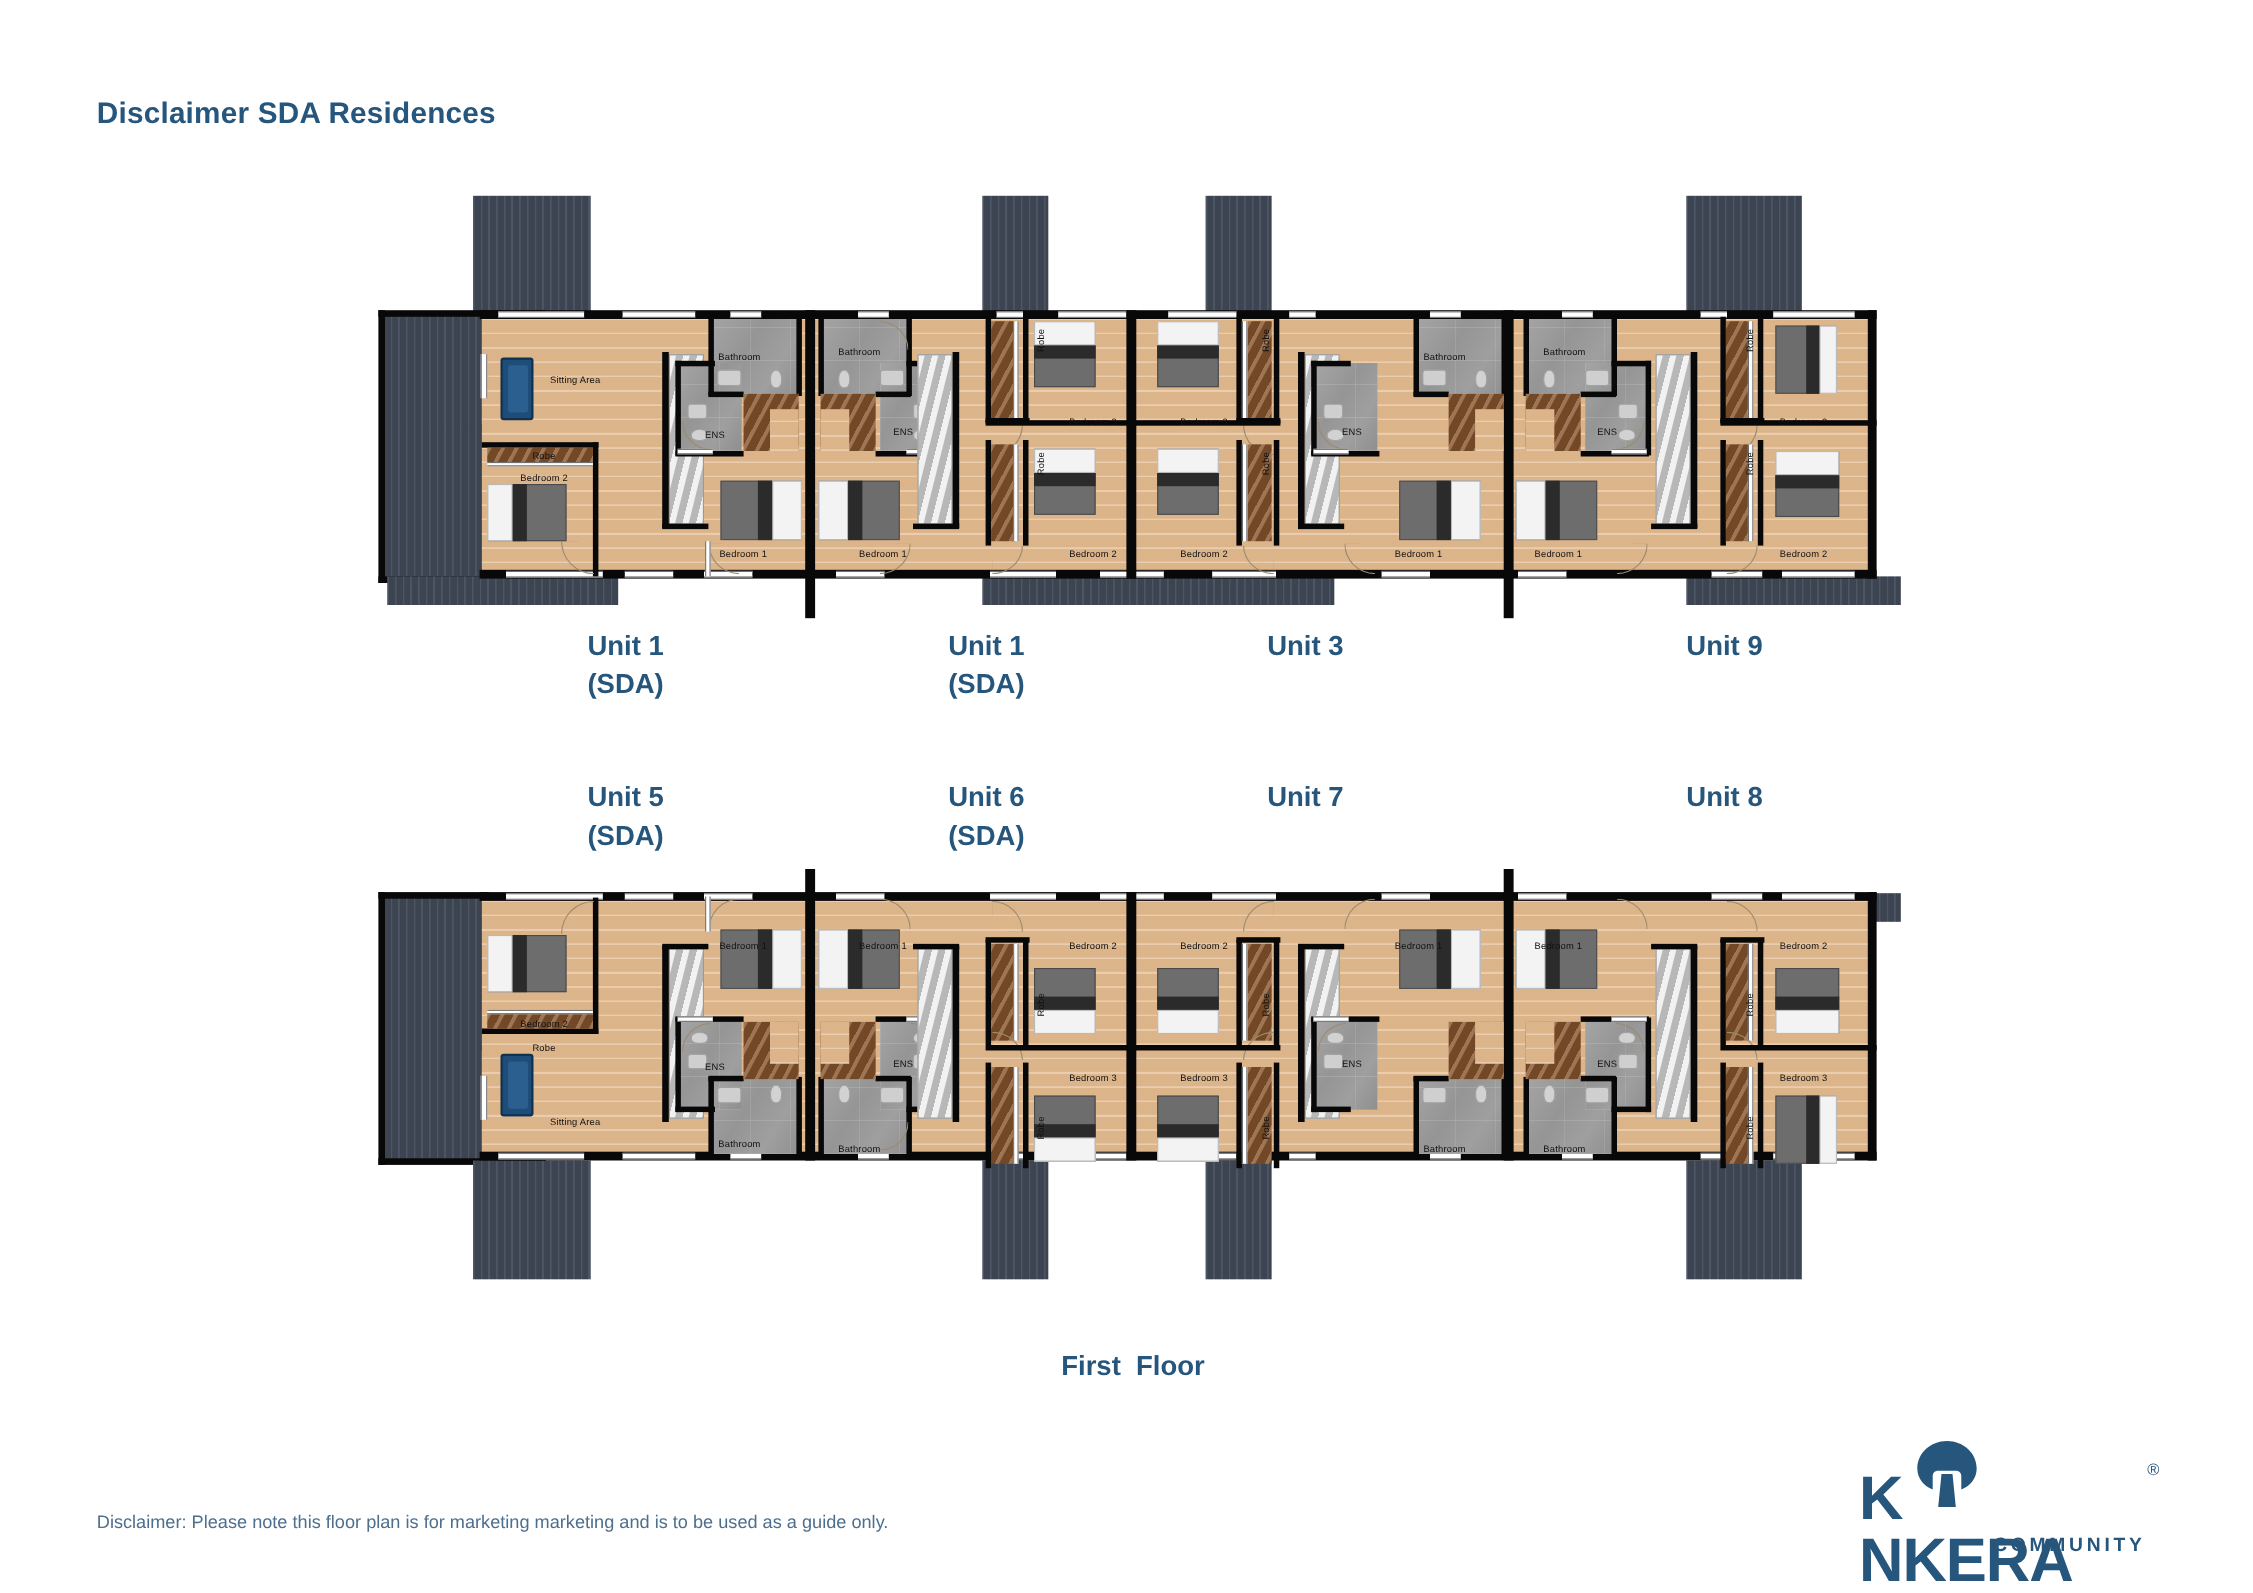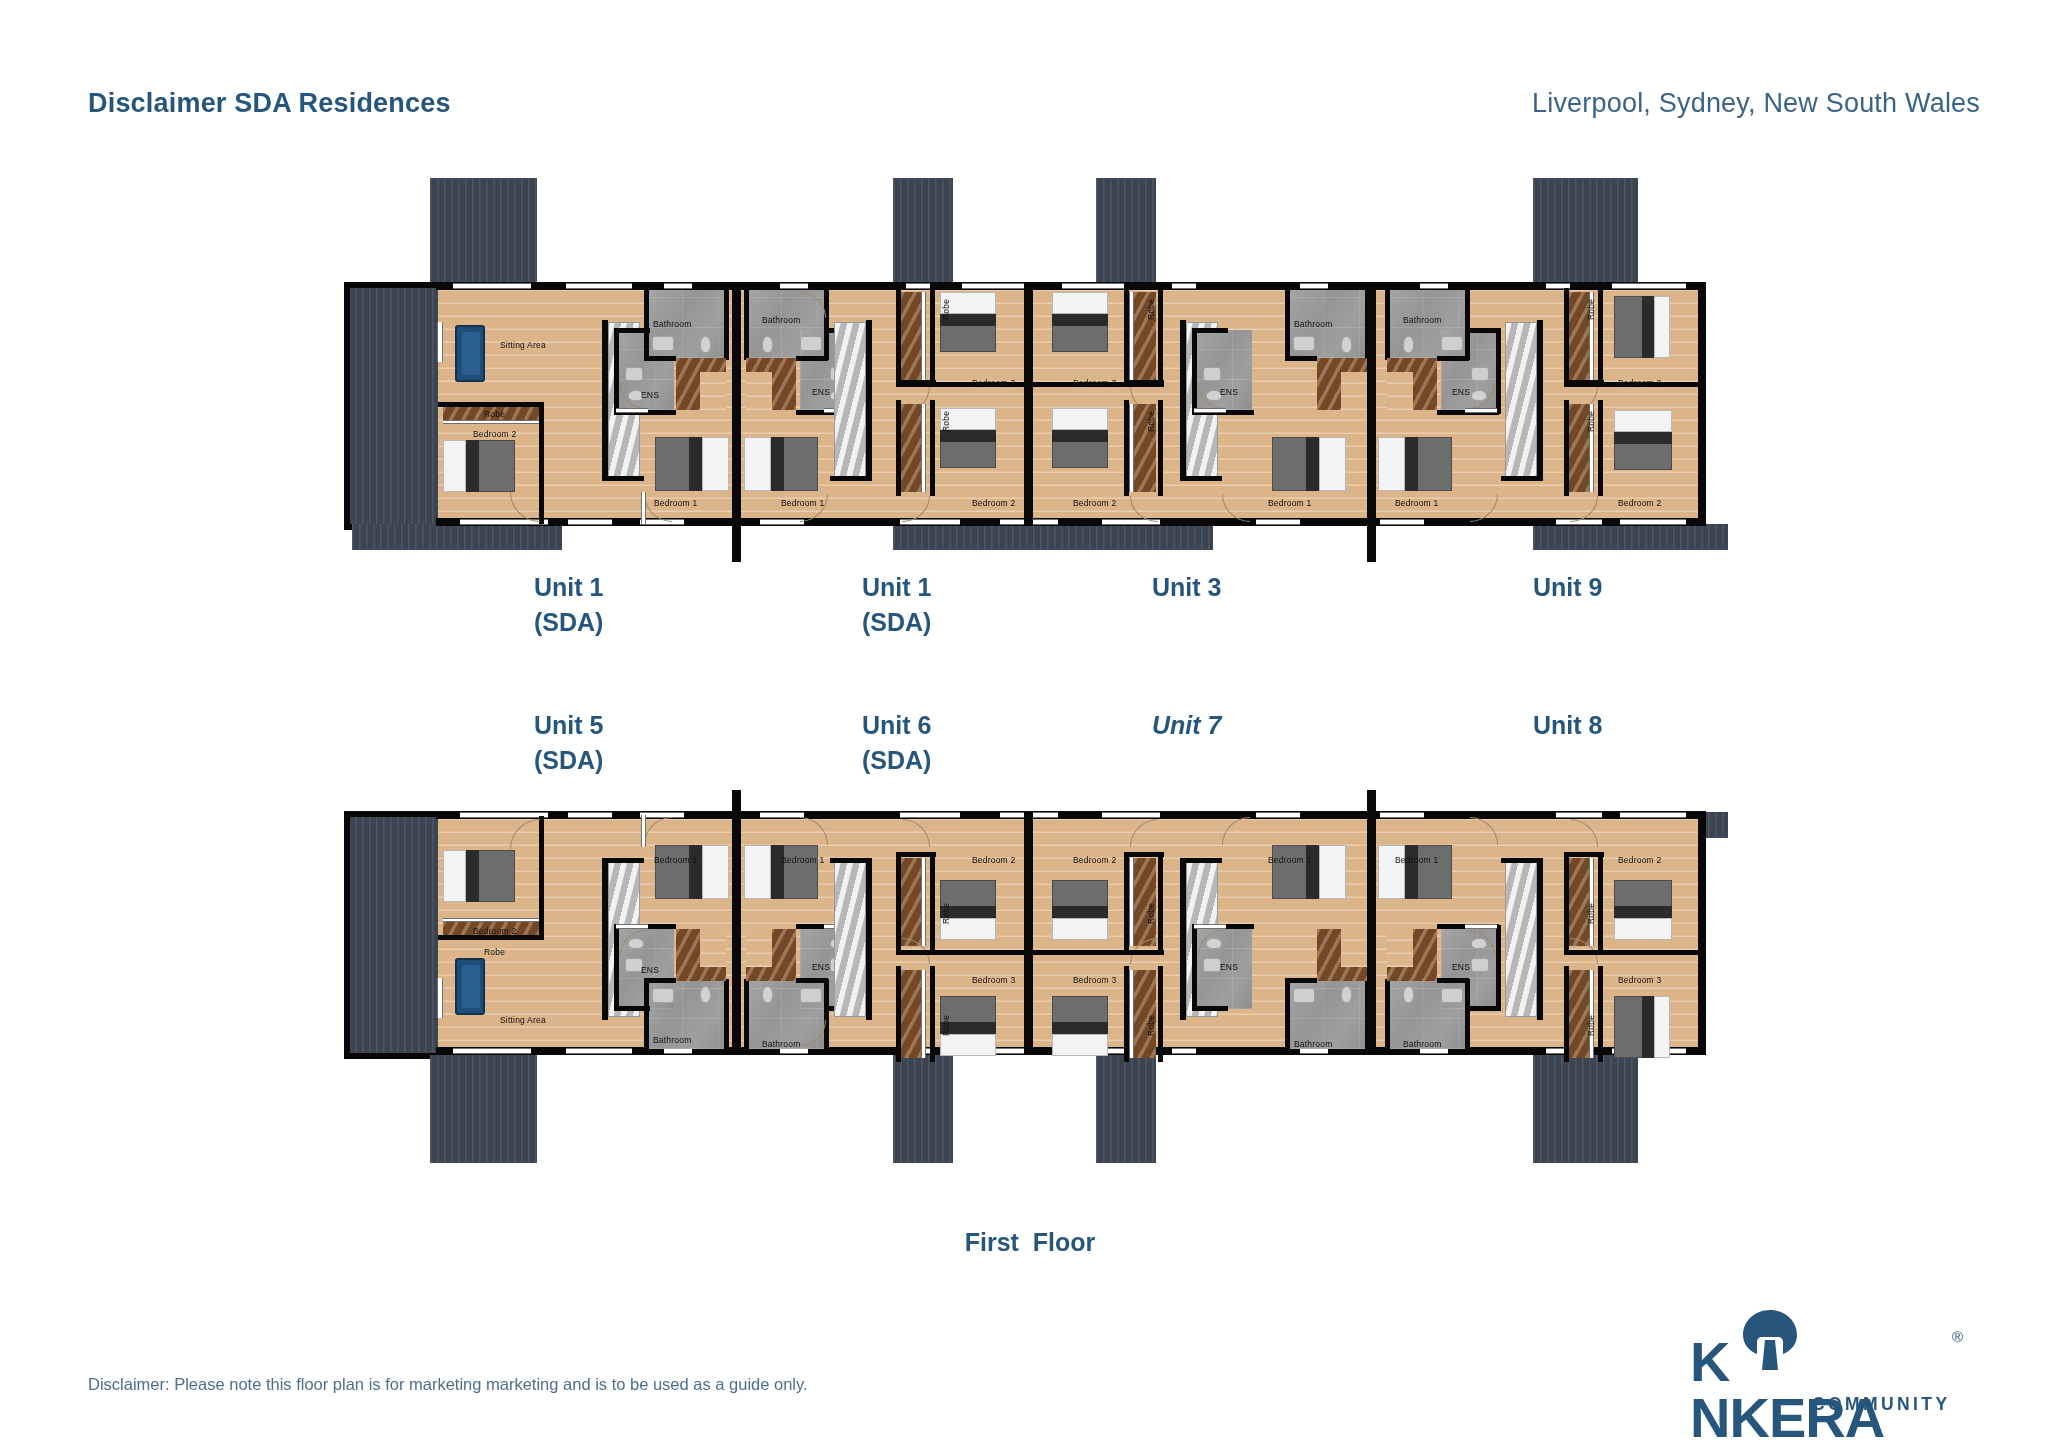--- a/index.html
+++ b/index.html
@@ -115,21 +115,20 @@
   #logo-reg{
     position:absolute;left:262px;top:8px;font-size:15px;color:#27567d;
   }
   #logo-mark{position:absolute;left:48px;top:-12px;width:64px;height:66px;}
 </style>
 </head>
 <body>
 
 <div id="header">
   <div id="doc-title">Disclaimer SDA Residences</div>
-  <div id="doc-location">Liverpool, Sydney, New South Wales</div>
 </div>
 
 <div class="plan" id="plan-top" style="left:0;top:0;width:2048px;height:560px;">
 
   <div class="pl slate" style="left:430px;top:178px;width:107px;height:108px;"></div>
   <div class="pl slate" style="left:893px;top:178px;width:60px;height:108px;"></div>
   <div class="pl slate" style="left:1096px;top:178px;width:60px;height:108px;"></div>
   <div class="pl slate" style="left:1533px;top:178px;width:105px;height:108px;"></div>
 
   <div class="pl slate" style="left:348px;top:286px;width:96px;height:240px;"></div>
@@ -649,21 +648,21 @@
     <div class="unit-label" style="left: 862px; top: 570px;">Unit 1
 (SDA)</div>
     <div class="unit-label" style="left: 1152px; top: 570px;">Unit 3</div>
     <div class="unit-label" style="left: 1533px; top: 570px;">Unit 9</div>
   </div>
 <div id="units-bottom">
     <div class="unit-label" style="left: 534px; top: 708px;">Unit 5
 (SDA)</div>
     <div class="unit-label" style="left: 862px; top: 708px;">Unit 6
 (SDA)</div>
-    <div class="unit-label" style="left: 1152px; top: 708px; font-style: italic;">Unit 7</div>
+    <div class="unit-label" style="left: 1152px; top: 708px;">Unit 7</div>
     <div class="unit-label" style="left: 1533px; top: 708px;">Unit 8</div>
   </div>
 
 <div id="floor-caption">First  Floor</div>
 
 <div id="disclaimer">Disclaimer: Please note this floor plan is for marketing marketing and is to be used as a guide only.</div>
 
 <div id="logo">
   <svg id="logo-mark" viewBox="0 0 64 66">
     <path d="M32 2 C17 2 5 13 5 27 C5 36 11 43 19 46 L19 34 C19 31 21 29 24 29 L40 29 C43 29 45 31 45 34 L45 46 C53 43 59 36 59 27 C59 13 47 2 32 2 Z" fill="#27567d"></path>

